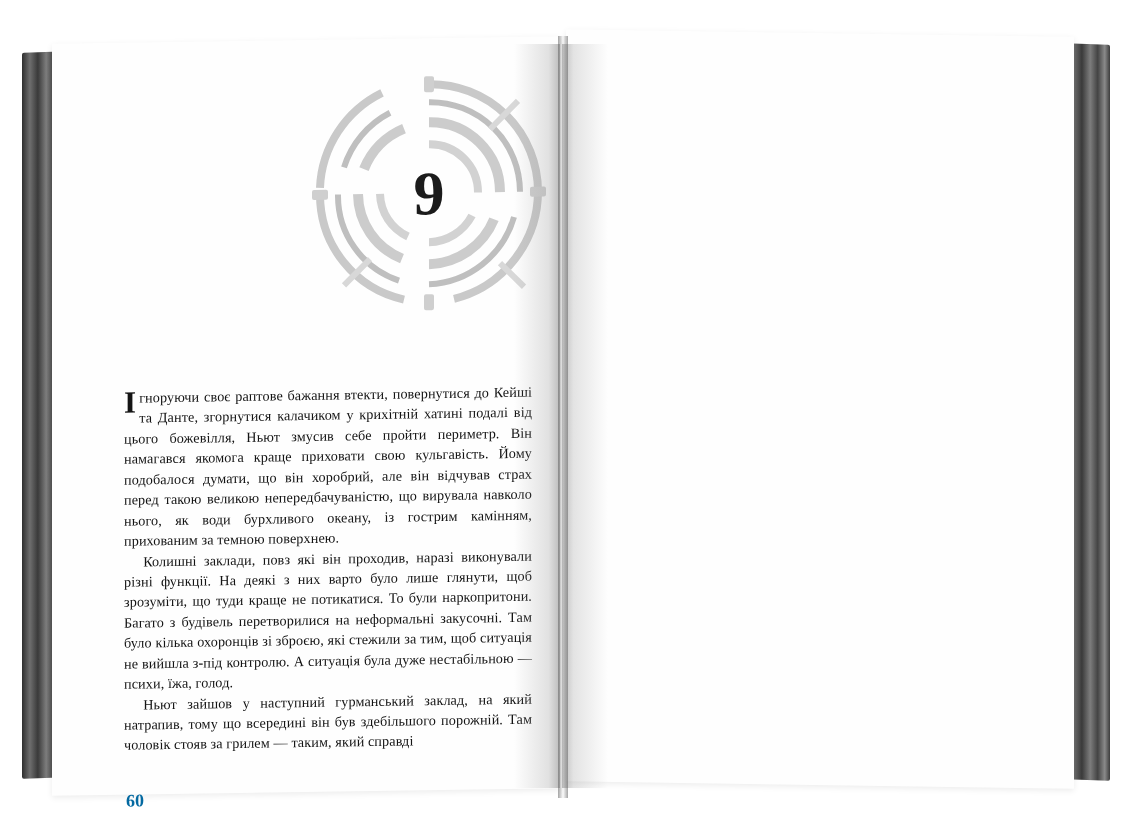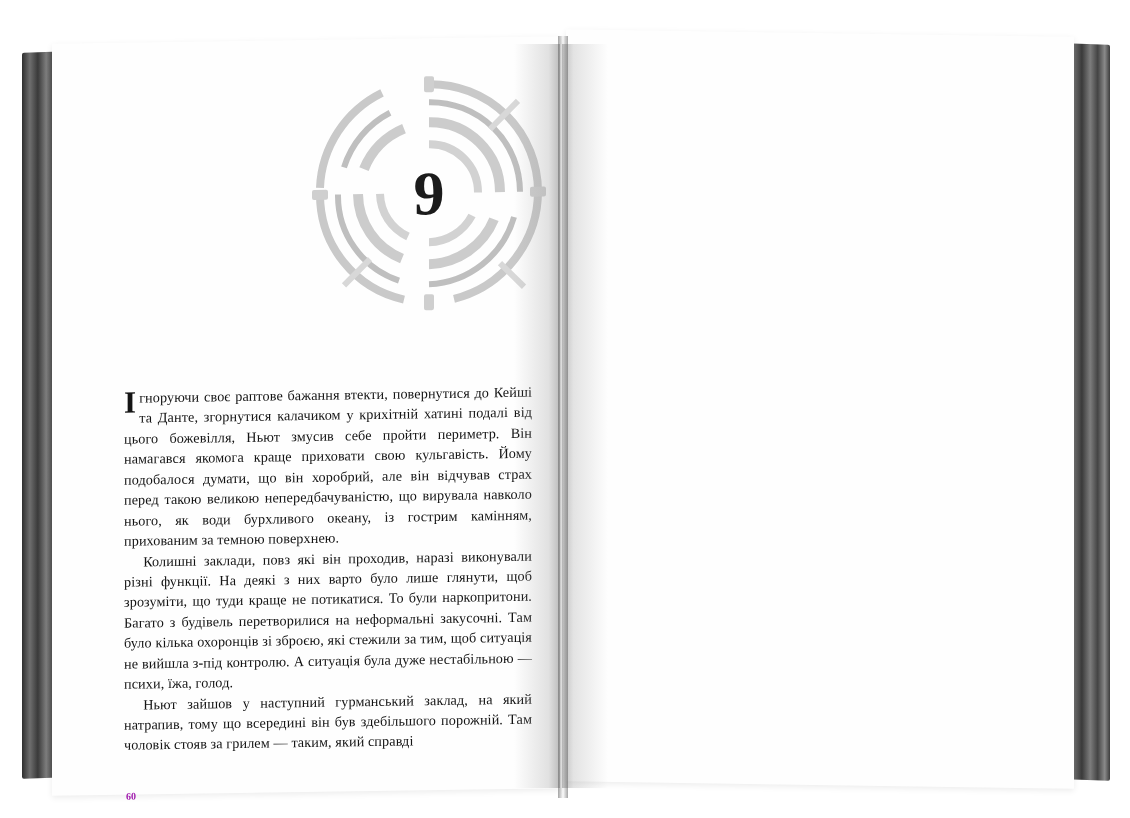--- a/index.html
+++ b/index.html
@@ -137,22 +137,22 @@
     font-family: "Liberation Serif", serif;
     font-size: 62px;
     font-weight: 700;
     color: #1b1b1b;
     letter-spacing: 0;
   }
 
   .folio {
     position: absolute;
     font-family: "Liberation Serif", serif;
-    font-size: 10px;
-    color: #a21caf;
+    font-size: 18px;
+    color: #0369a1;
     font-weight: 700;
   }
   .folio-left { left: 74px; top: 748px; }
 </style>
 </head>
 <body>
 
 <div class="book">
   <div class="spread">
 

